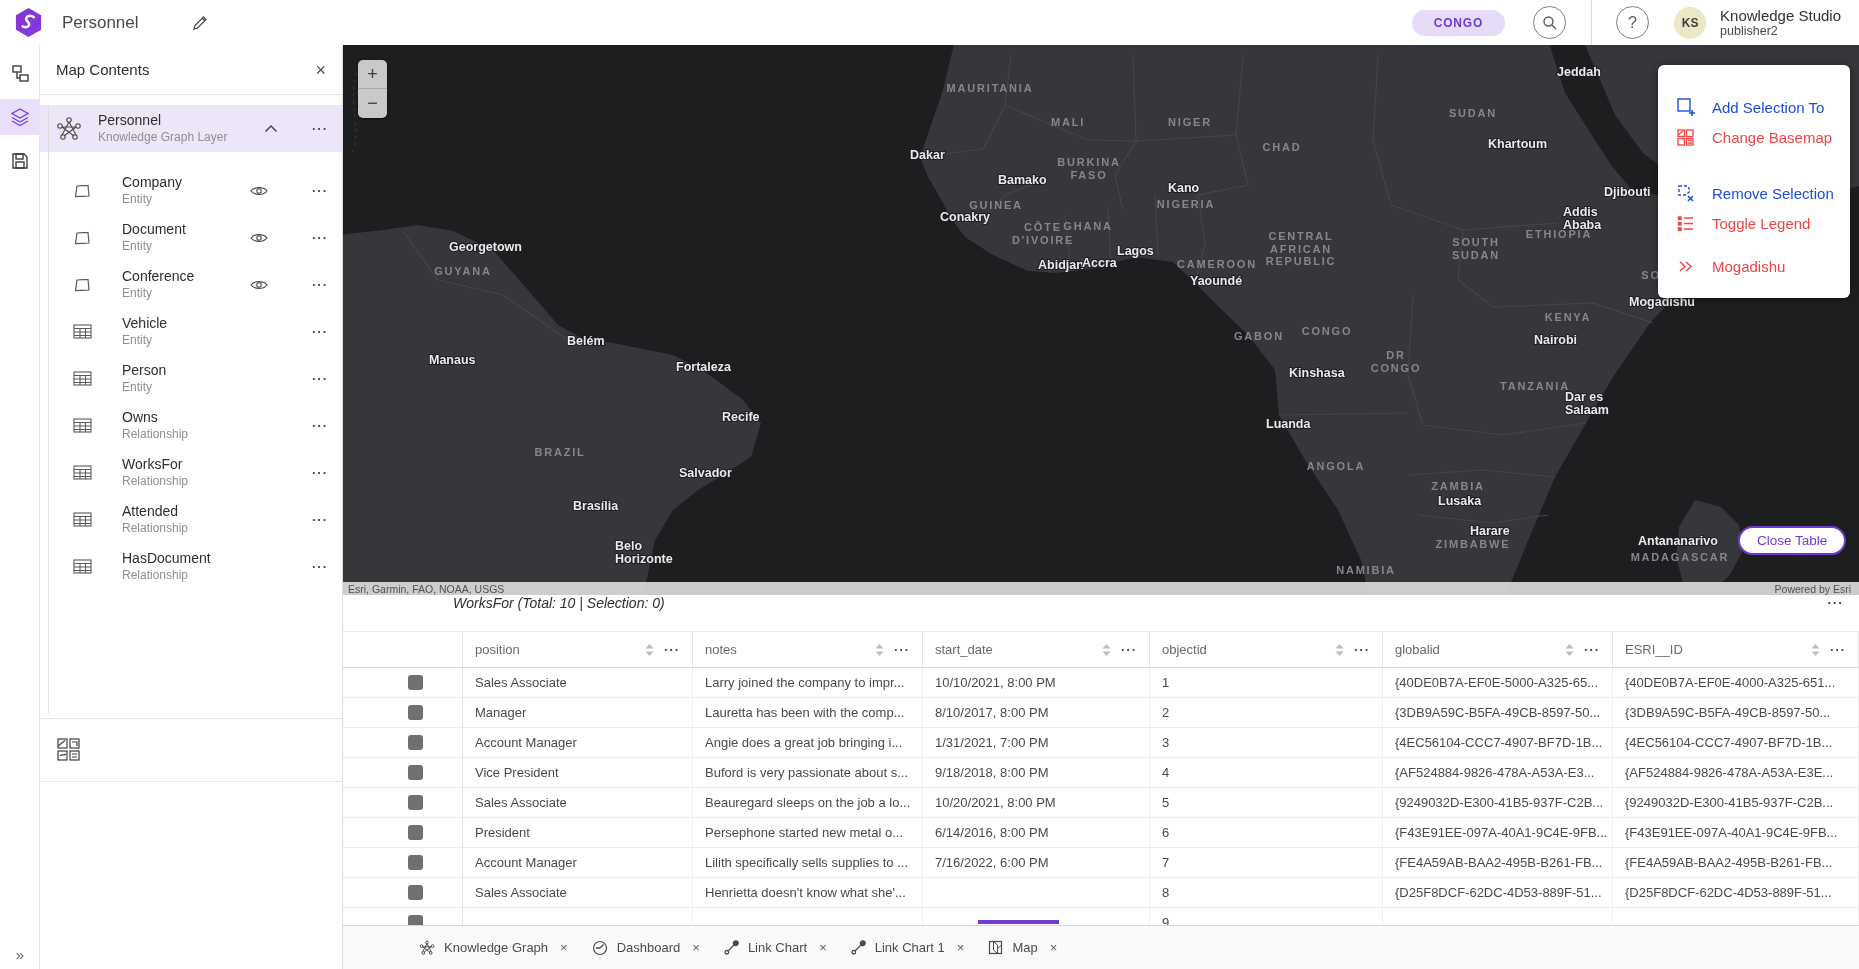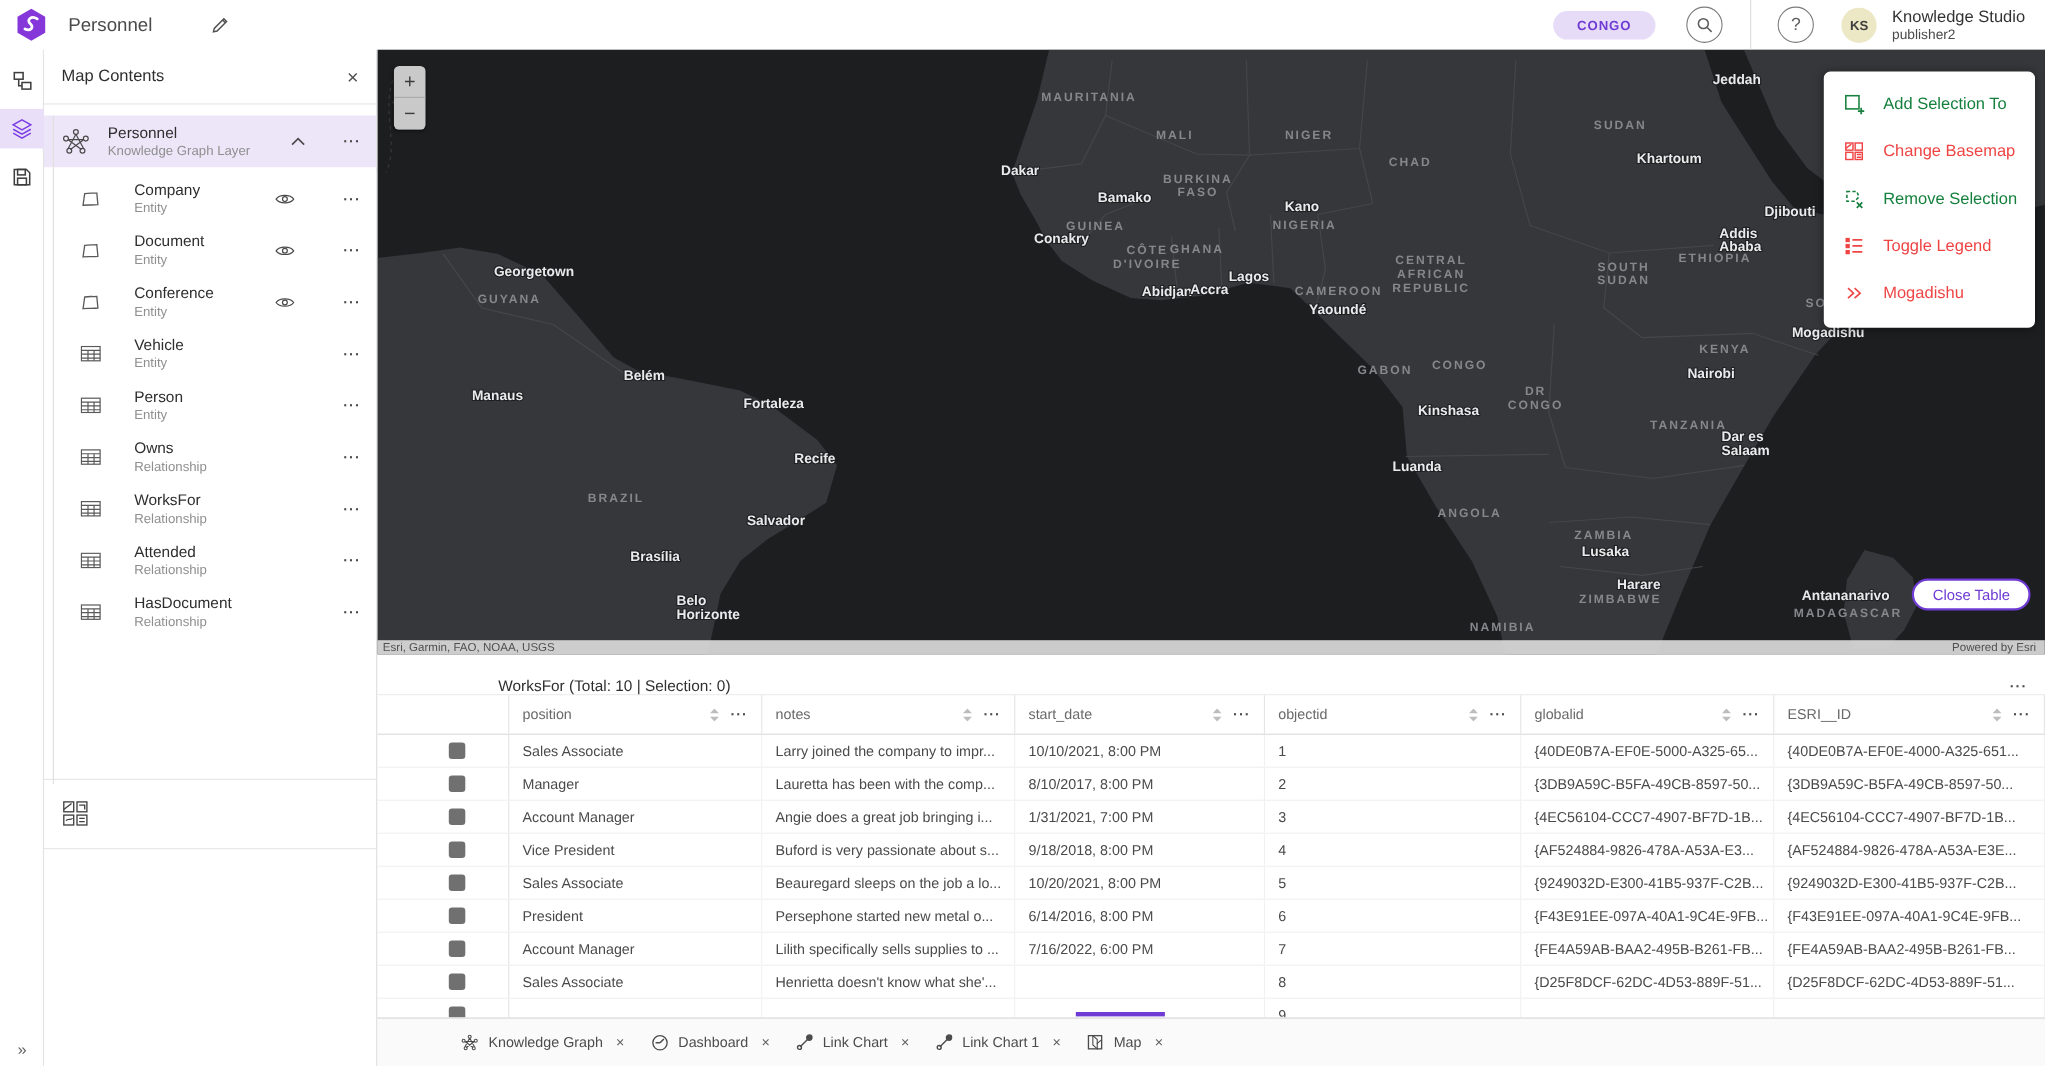--- a/index.html
+++ b/index.html
@@ -57,30 +57,30 @@
   .map { position:relative; width:1516px; height:550px; background:#1d1e20; overflow:hidden; }
   .map-svg { position:absolute; left:0; top:0; }
   .map-svg text { font-family:"Liberation Sans", sans-serif; }
   .map-svg text.country { font-size:11px; font-weight:bold; letter-spacing:1.8px; fill:#85878b; text-anchor:middle; }
   .map-svg text.city { font-size:12.5px; font-weight:bold; fill:#e9eaec; paint-order:stroke; stroke:#1d1e20; stroke-width:2px; }
   .zoomctl { position:absolute; left:15px; top:15px; width:29px; border-radius:5px; overflow:hidden; box-shadow:0 1px 3px rgba(0,0,0,.5); }
   .zoom-btn { width:29px; height:29px; background:#c9c9c9; color:#3c3c3c; font-size:18px; display:flex; align-items:center; justify-content:center; cursor:pointer; }
   .zoom-btn.in { border-bottom:1px solid #a9a9a9; }
   .menu-card { position:absolute; left:1315px; top:20px; width:192px; height:233px; background:#fff; border-radius:6px; box-shadow:0 1px 8px rgba(0,0,0,.4); padding-top:8px; z-index:6; }
   .menu-item { height:43px; display:flex; align-items:center; padding-left:18px; font-size:15px; color:#ef4444; cursor:pointer; }
-  .menu-item.disabled { color:#15803d; cursor:default; }
+  .menu-item.disabled { color:#1d4ed8; cursor:default;align-items:flex-end; }
   .mi-icon { width:22px; margin-right:14px; display:flex; }
   .close-table-btn { position:absolute; left:1395px; top:481px; padding:5px 17px; background:#fff; border:2px solid #6f3bd4; border-radius:16px; color:#6f3bd4; font-size:13.5px; cursor:pointer; z-index:6; }
   .attribution { position:absolute; left:0; bottom:0; width:1516px; height:13px; background:rgba(216,216,216,.93); display:flex; align-items:center; font-size:10.5px; color:#50504f; z-index:5; }
   .attr-left { margin-left:5px; flex:1; }
   .attr-right { margin-right:8px; }
 
   
   .tablewrap { position:relative; width:1516px; height:330px; background:#fff; }
-  .tbl-titlebar { height:37px; display:flex; align-items:flex-end; padding-left:110px; border-bottom:1px solid #ececec; }
+  .tbl-titlebar { height:37px; display:flex; align-items:flex-start; padding-left:110px; border-bottom:1px solid #ececec;font-style:italic; }
   .tbl-title { font-size:14px; color:#2f2f2f; flex:1; }
   .tbl-dots { margin-right:16px; }
   .grid-row { display:grid; grid-template-columns:120px 230px 230px 227px 233px 230px 1fr; }
   .tbl-header { height:36px; border-bottom:1px solid #d9d9d9; }
   .th { display:flex; align-items:center; padding:0 8px 0 12px; border-right:1px solid #e4e4e4; font-size:13px; color:#696969; cursor:pointer; }
   .th-label { flex:1; white-space:nowrap; overflow:hidden; }
   .sort { color:#b5b5b5; margin-right:10px; flex:none; cursor:pointer; }
   .th-dots { margin-right:4px; }
   .tbl-body { height:257px; overflow:hidden; }
   .tr { height:30px; border-bottom:1px solid #ededed; background:#fff; cursor:pointer; }
@@ -173,21 +173,21 @@
         <div class="lyr-name">Personnel</div>
         <div class="lyr-type">Knowledge Graph Layer</div>
       </span>
       <span class="chev">
         <svg width="14" height="9" viewBox="0 0 14 9" fill="none" stroke="currentColor" stroke-width="1.5">
             <path d="M1.5 7.5 L7 2 L12.5 7.5"></path>
           </svg>
       </span>
       <span class="dots">···</span>
     </div>
-    <div id="layer-list" style="margin-top:5px;">
+    <div id="layer-list" style="margin-top:15px;">
   <div class="child-row">
     <span class="child-icn">
             <svg width="18" height="16" viewBox="0 0 18 16" fill="none" stroke="currentColor" stroke-width="1.2">
               <path d="M4 3 C8 2.2 11 2.8 15 2.5 L16 13 C11.5 13.8 7 13 2.5 13.6 Z"></path>
             </svg>
           </span>
     <span class="lyr-names">
       <div class="lyr-name">Company</div>
       <div class="lyr-type">Entity</div>
     </span>

